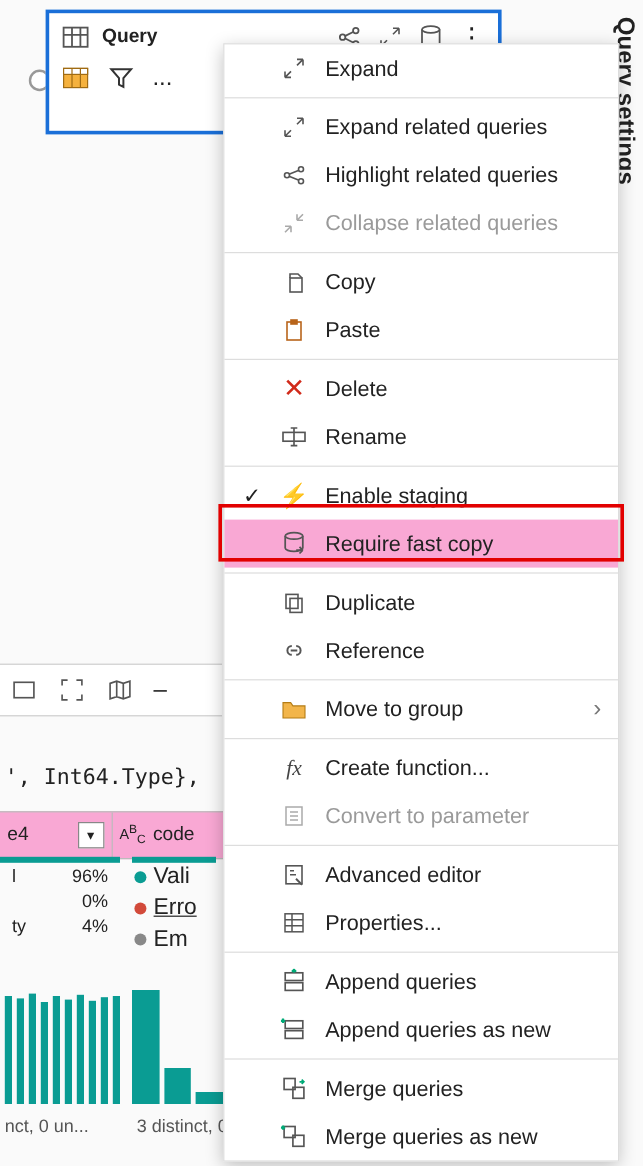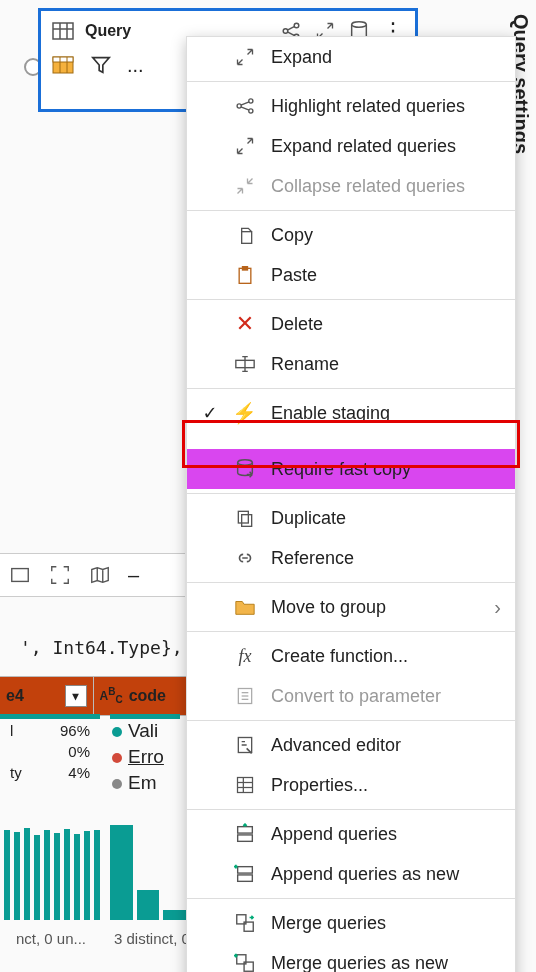--- a/index.html
+++ b/index.html
@@ -71,21 +71,21 @@
   }
   .ctx-item{
     display:flex;
     align-items:center;
     gap:14px;
     padding:8px 14px;
     font-size:18px;
     cursor:default;
     position:relative;
   }
-  .ctx-item.hover{ background:#d946ef;margin-top:16px;}
+  .ctx-item.hover{ background:#f9a8d4;}
   .ctx-item.disabled{ color:#9a9a9a;}
   .ctx-check{
     width:18px;
     font-size:18px;
     color:#222;
     text-align:center;
   }
   .ctx-icn{
     width:24px;height:24px;
     display:inline-flex;align-items:center;justify-content:center;
@@ -113,35 +113,34 @@
     left:0; top:553px;
     width:185px; height:44px;
     border-top:1px solid #ccc;
     border-bottom:1px solid #ccc;
     display:flex;align-items:center;gap:16px;
     padding:0 8px;
     background:#fff;
   }
   .formula-bar{
     position:absolute;
-    left:16px; top:635px;
+    left:0; top:635px;
     width:186px;
     font-family: Consolas, monospace;
     font-size:18px;
     padding:2px 4px;
   }
   .col-headers{
     position:absolute;
     left:0; top:676px;
     width:186px; height:40px;
     display:flex;
     border-top:1px solid #bbb;
     border-bottom:1px solid #bbb;
-    background:#c2410c;
-    font-weight:bold;
+    background:#f9a8d4;
   }
   .col-h{
     flex:1;
     display:flex;align-items:center;gap:6px;
     padding:0 6px;
     border-right:1px solid #bbb;
     font-size:16px;
     overflow:hidden;
   }
   .stats{
@@ -158,21 +157,21 @@
     display:flex;align-items:flex-end;gap:4px;
   }
   .bars div{flex:1;background:#0a9c93;}
   .bars2{
     position:absolute;
     left:110px; top:820px;
     width:76px; height:100px;
     display:flex;align-items:flex-end;gap:4px;
   }
   .bars2 div{flex:1;background:#0a9c93;}
-  .footer1{position:absolute;left:0;top:930px;font-size:15px;color:#555;padding:0 16px;width:100px;overflow:hidden;white-space:nowrap;}
+  .footer1{position:absolute;left:0;top:930px;font-size:15px;color:#555;padding:0 4px;width:100px;overflow:hidden;white-space:nowrap;}
   .footer2{position:absolute;left:110px;top:930px;font-size:15px;color:#555;padding:0 4px;width:170px;overflow:hidden;white-space:nowrap;}
   .footer3{position:absolute;left:286px;top:930px;font-size:15px;color:#555;padding:0 4px;width:200px;overflow:hidden;white-space:nowrap;}
   .col-hbar{position:absolute;left:0;top:714px;width:100px;height:5px;background:#0a9c93;}
   .col-hbar2{position:absolute;left:110px;top:714px;width:70px;height:5px;background:#0a9c93;}
   .valid-block{position:absolute;left:112px;top:720px;font-size:19px;}
   .valid-block .dot{width:10px;height:10px;border-radius:50%;display:inline-block;margin-right:6px;}
   .dropdown-caret{
     width:22px;height:22px;border:1px solid #888;display:inline-flex;align-items:center;justify-content:center;
     background:#fff;font-size:12px;
   }
@@ -245,38 +244,38 @@
         </svg>
     </span>
     <span>Expand</span>
   </div>
   <div class="ctx-sep"></div>
 
   <div class="ctx-item">
     <span class="ctx-check"></span>
     <span class="ctx-icn">
       <svg width="20" height="20" viewBox="0 0 24 24" fill="none" stroke="#555" stroke-width="1.6">
+          <path d="M9 15 L3 21 M15 9 L21 3 M21 3 H15 M21 3 V9 M3 21 H9 M3 21 V15"></path>
+        </svg>
+    </span>
+    <span>Expand related queries</span>
+  </div>
+
+  <div class="ctx-item">
+    <span class="ctx-check"></span>
+    <span class="ctx-icn">
+      <svg width="20" height="20" viewBox="0 0 24 24" fill="none" stroke="#555" stroke-width="1.6">
           <circle cx="5" cy="12" r="2.5"></circle>
           <circle cx="19" cy="6" r="2.5"></circle>
           <circle cx="19" cy="18" r="2.5"></circle>
           <line x1="7" y1="11" x2="17" y2="7"></line>
           <line x1="7" y1="13" x2="17" y2="17"></line>
         </svg>
     </span>
     <span>Highlight related queries</span>
-  </div>
-
-  <div class="ctx-item">
-    <span class="ctx-check"></span>
-    <span class="ctx-icn">
-      <svg width="20" height="20" viewBox="0 0 24 24" fill="none" stroke="#555" stroke-width="1.6">
-          <path d="M9 15 L3 21 M15 9 L21 3 M21 3 H15 M21 3 V9 M3 21 H9 M3 21 V15"></path>
-        </svg>
-    </span>
-    <span>Expand related queries</span>
   </div>
 
   <div class="ctx-item disabled">
     <span class="ctx-check"></span>
     <span class="ctx-icn">
       <svg width="20" height="20" viewBox="0 0 24 24" fill="none" stroke="#aaa" stroke-width="1.6">
           <path d="M3 21 L9 15 M9 15 H3 M9 15 V21 M21 3 L15 9 M15 9 H21 M15 9 V3"></path>
         </svg>
     </span>
     <span>Collapse related queries</span>

